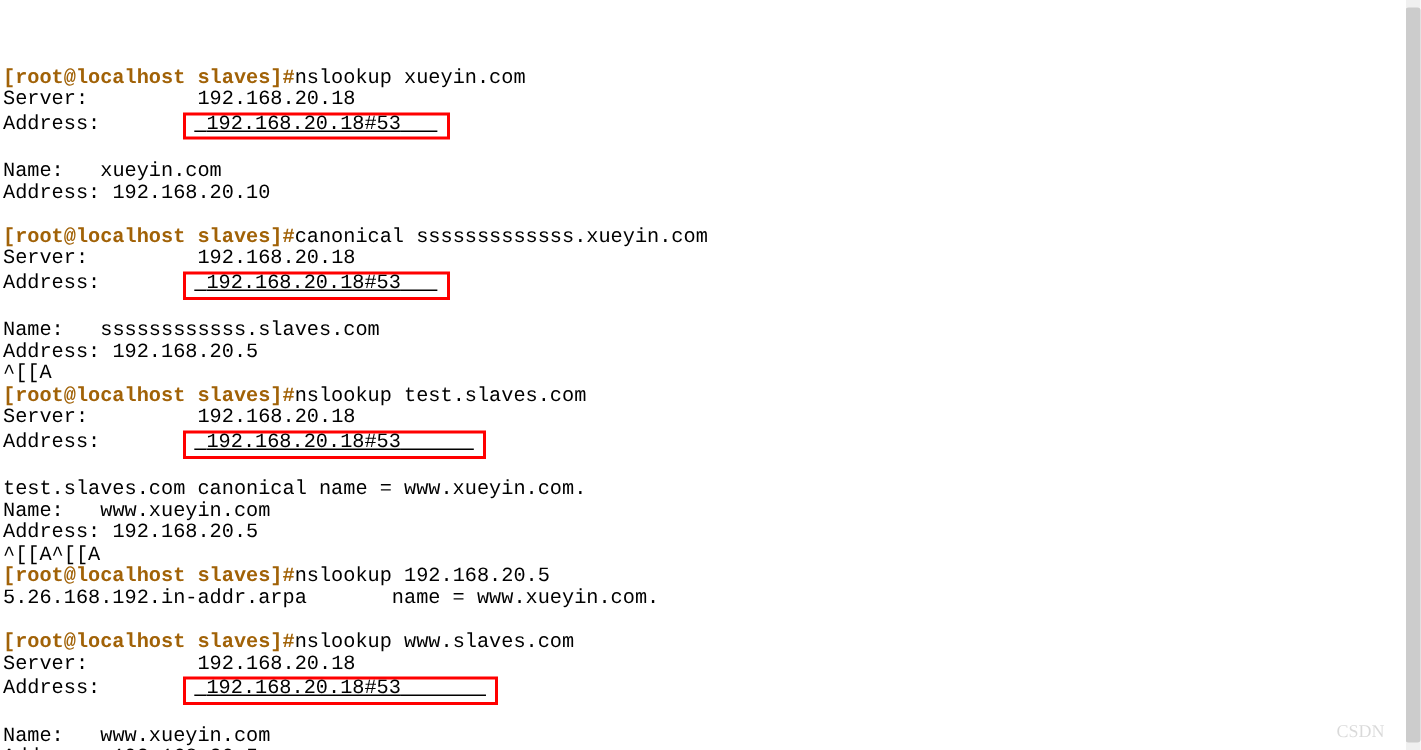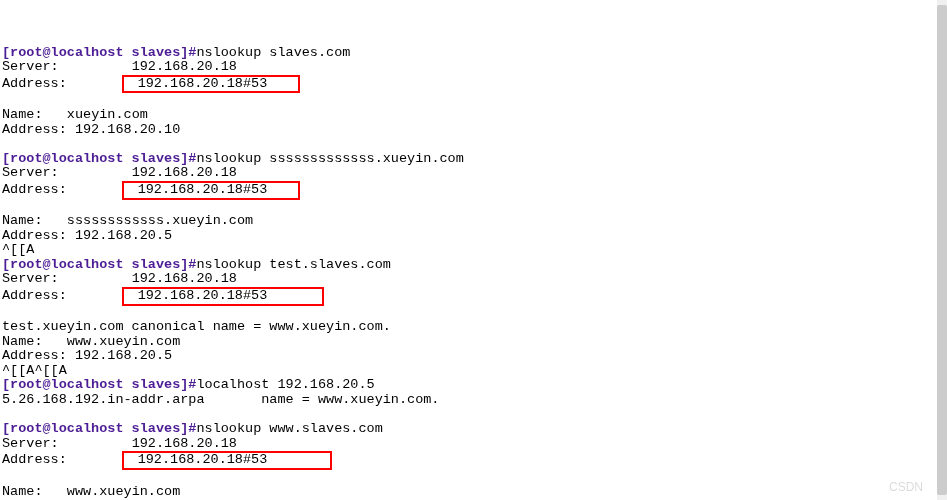--- a/index.html
+++ b/index.html
@@ -11,28 +11,29 @@
       font-family: "Courier New", monospace;
       font-size: 13.5px;
       line-height: 1.08;
       background: #ffffff;
       color: #000000;
       padding: 2px 0px 0px 2px;
       white-space: pre;
       letter-spacing: 0px;
     }
     .prompt {
-      color: #4c1d95;
+      color: #a16207;
       font-weight: bold;
     }
     .highlight-box {
       border: 2px solid #ff0000;
       padding: 0px 6px;
       display: inline-block;
       margin-left: -2px;
+      text-decoration: underline;
     }
     .scrollbar {
       position: fixed;
       right: 0;
       top: 0;
       bottom: 0;
       width: 10px;
       background: #f0f0f0;
     }
     .scrollbar-thumb {
@@ -43,50 +44,50 @@
       right: 0;
       background: #cccccc;
       border-radius: 2px;
     }
     .watermark {
       position: fixed;
       bottom: 6px;
       right: 24px;
       font-size: 12px;
       color: rgba(0,0,0,0.15);
-      font-family: Liberation Sans, sans-serif;
+      font-family: Liberation Serif, serif;
     }
   </style>
 </head>
 <body>
 
 
-<div><span class="prompt">[root@localhost slaves]#</span><span>nslookup slaves.com</span>
+<div><span class="prompt">[root@localhost slaves]#</span><span>nslookup xueyin.com</span>
 <span>Server:</span>         <span>192.168.20.18</span>
 <span>Address:</span>       <span class="highlight-box"> <span>192.168.20.18#53</span>   </span>
 
 <span>Name:</span>   <span>xueyin.com</span>
 <span>Address:</span> <span>192.168.20.10</span>
 
-<span class="prompt">[root@localhost slaves]#</span><span>nslookup sssssssssssss.xueyin.com</span>
+<span class="prompt">[root@localhost slaves]#</span><span>canonical sssssssssssss.xueyin.com</span>
 <span>Server:</span>         <span>192.168.20.18</span>
 <span>Address:</span>       <span class="highlight-box"> <span>192.168.20.18#53</span>   </span>
 
-<span>Name:</span>   <span>ssssssssssss.xueyin.com</span>
+<span>Name:</span>   <span>ssssssssssss.slaves.com</span>
 <span>Address:</span> <span>192.168.20.5</span>
 <span>^[[A</span>
 <span class="prompt">[root@localhost slaves]#</span><span>nslookup test.slaves.com</span>
 <span>Server:</span>         <span>192.168.20.18</span>
 <span>Address:</span>       <span class="highlight-box"> <span>192.168.20.18#53</span>      </span>
 
-<span>test.xueyin.com canonical name = www.xueyin.com.</span>
+<span>test.slaves.com canonical name = www.xueyin.com.</span>
 <span>Name:</span>   <span>www.xueyin.com</span>
 <span>Address:</span> <span>192.168.20.5</span>
 <span>^[[A^[[A</span>
-<span class="prompt">[root@localhost slaves]#</span><span>localhost 192.168.20.5</span>
+<span class="prompt">[root@localhost slaves]#</span><span>nslookup 192.168.20.5</span>
 <span>5.26.168.192.in-addr.arpa       name = www.xueyin.com.</span>
 
 <span class="prompt">[root@localhost slaves]#</span><span>nslookup www.slaves.com</span>
 <span>Server:</span>         <span>192.168.20.18</span>
 <span>Address:</span>       <span class="highlight-box"> <span>192.168.20.18#53</span>       </span>
 
 <span>Name:</span>   <span>www.xueyin.com</span>
 <span>Address:</span> <span>192.168.20.5</span>
 </div>
 

